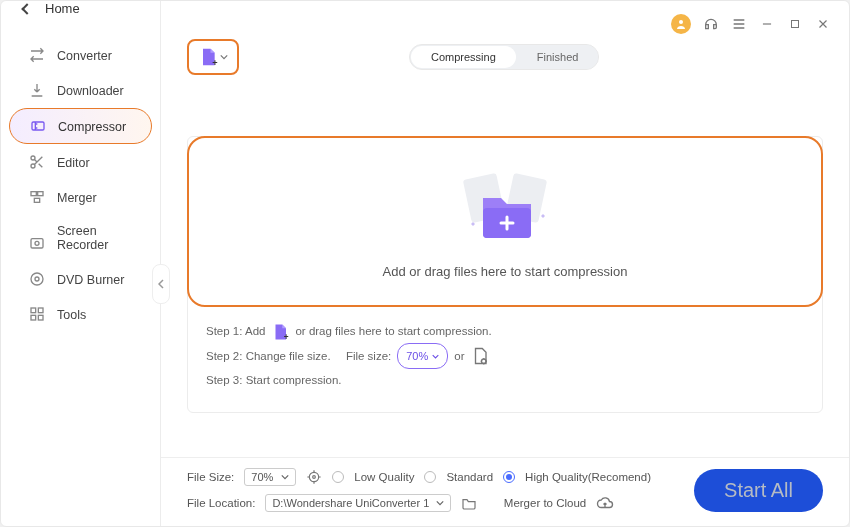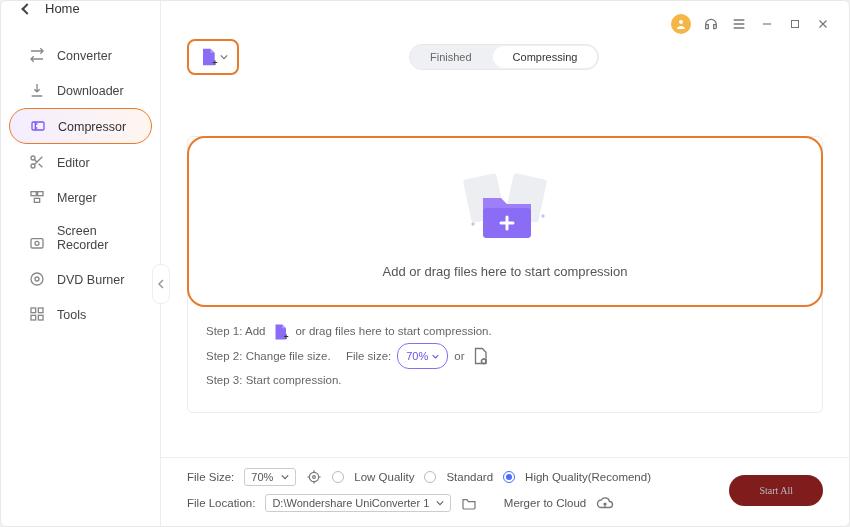--- a/index.html
+++ b/index.html
@@ -32,21 +32,21 @@
 .steps { padding: 14px 18px 20px; font-size: 11.5px; color: #666; line-height: 2; }
 .steps-row { display: flex; align-items: center; gap: 6px; flex-wrap: wrap; text-align: center; }
 .pill { border: 1px solid #8a6cf5; color: #6a4ee6; border-radius: 12px; padding: 1px 8px; font-size: 11px; display: inline-flex; align-items: center; gap: 4px; }
 .footer { border-top: 1px solid #eee; padding: 10px 26px 14px; display: grid; grid-template-columns: 1fr auto; row-gap: 8px; align-items:center; }
 .f-row { display: flex; align-items: center; gap: 10px; font-size: 11.5px; color: #555; }
 .select { border: 1px solid #ccc; border-radius: 3px; padding: 2px 6px; font-size: 11px; min-width: 52px; display:inline-flex; align-items:center; justify-content:space-between; gap:6px; background:#fff; }
 .select.wide { min-width: 186px; }
 .radio { width: 12px; height: 12px; border: 1.5px solid #bbb; border-radius: 50%; display:inline-block; position:relative; }
 .radio.checked { border-color: #4a6cff; }
 .radio.checked::after { content:""; position:absolute; inset:2px; background:#4a6cff; border-radius:50%; }
-.startall { grid-column: 2; grid-row: 1 / span 2; background: #7f1d1d; color: #b5bbc4; border-radius: 22px; padding: 10px 30px; font-size: 10px; border: none; font-family: Liberation Serif, serif; }
+.startall { grid-column: 2; grid-row: 1 / span 2; background: #1d4ed8; color: #b5bbc4; border-radius: 22px; padding: 10px 30px; font-size: 20px; border: none; }
 svg { display:block; }
 </style>
 </head>
 <body>
 
 <div class="app">
 
   <div class="sidebar">
     <div class="back-row">
       <span class="chevron"></span>
@@ -176,22 +176,22 @@
         <svg width="20" height="20" viewBox="0 0 24 24">
             <path d="M6 2h9l5 5v15H6z" fill="#8a6cf5"></path>
             <path d="M15 2v5h5" fill="#b09cff"></path>
             <text x="17" y="23" font-size="11" fill="#333" font-weight="bold">+</text>
           </svg>
         <svg width="8" height="8" viewBox="0 0 10 10">
             <path d="M1 3l4 4 4-4" stroke="#777" fill="none" stroke-width="1.5"></path>
           </svg>
       </div>
       <div class="tabs">
+        <div class="tab active">Compressing</div>
         <div class="tab">Finished</div>
-        <div class="tab active">Compressing</div>
       </div>
     </div>
 
     <div class="content">
       <div class="card">
         <div class="dropzone">
           <div class="folder-illus">
             <svg width="120" height="90" viewBox="0 0 120 90">
               <rect x="22" y="16" width="34" height="44" rx="3" fill="#eceef2" transform="rotate(-12 39 38)"></rect>
               <rect x="64" y="16" width="34" height="44" rx="3" fill="#eceef2" transform="rotate(12 81 38)"></rect>

